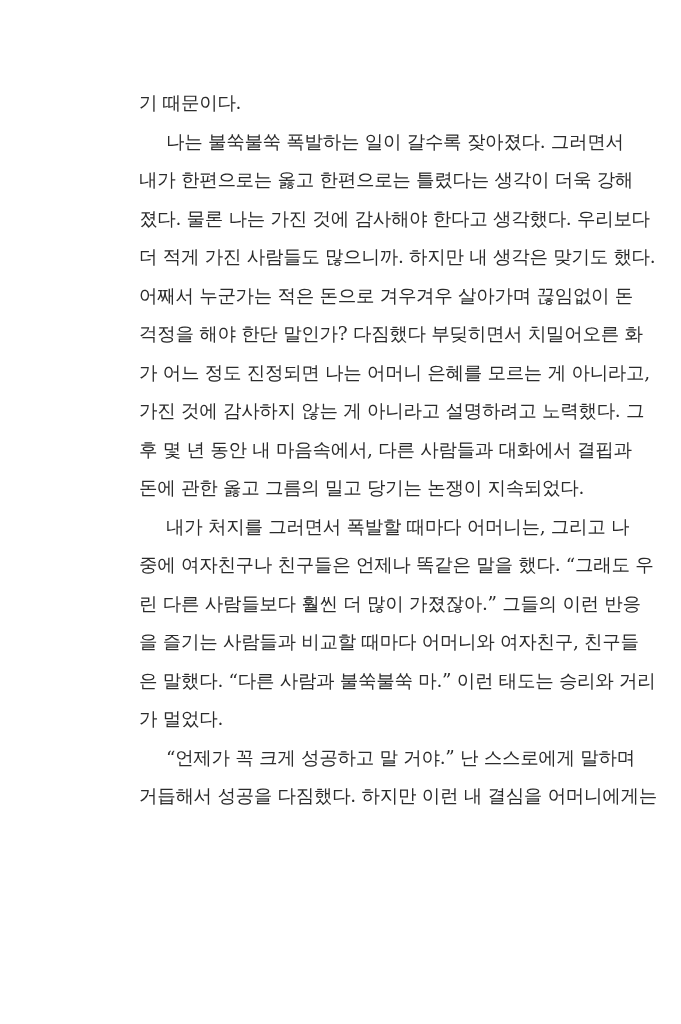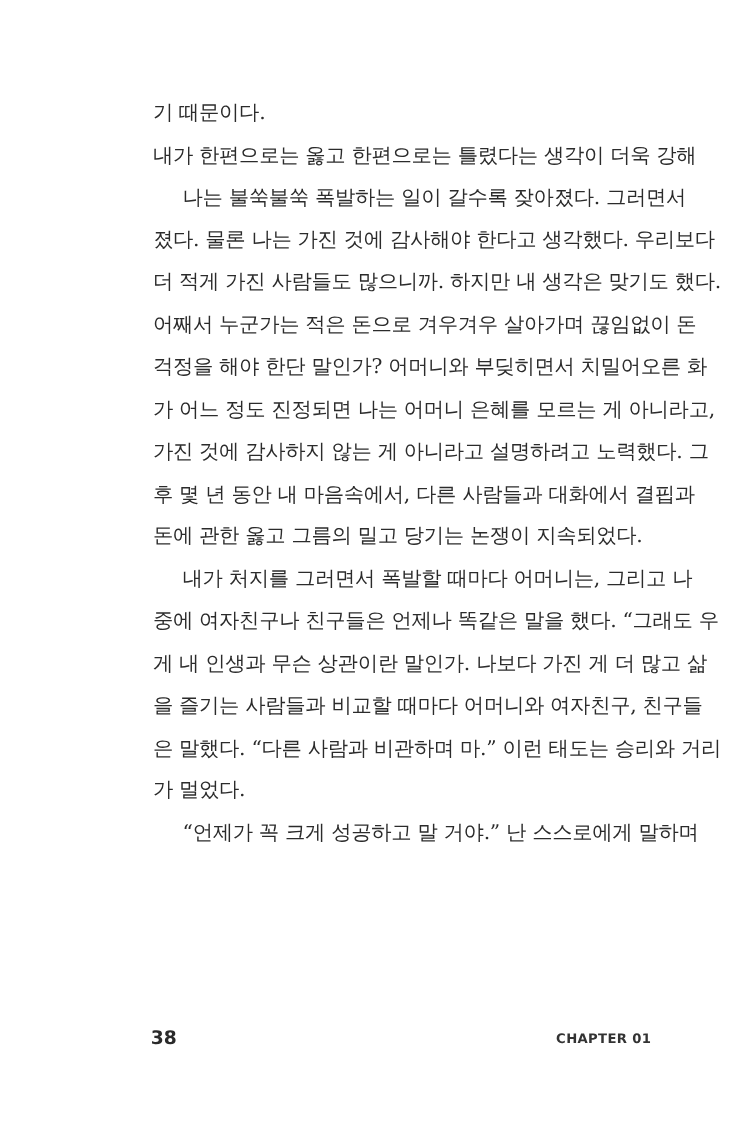--- a/index.html
+++ b/index.html
@@ -71,36 +71,33 @@
       letter-spacing: 0.3px;
       color: #333333;
     }
   </style>
 </head>
 <body>
 
 <div class="page">
   <div class="body-text" id="body-text">
       <span class="line last">기 때문이다.</span>
+      <span class="line indent">나는 불쑥불쑥 폭발하는 일이 갈수록 잦아졌다. 그러면서</span>
       <span class="line">내가 한편으로는 옳고 한편으로는 틀렸다는 생각이 더욱 강해</span>
-      <span class="line indent">나는 불쑥불쑥 폭발하는 일이 갈수록 잦아졌다. 그러면서</span>
       <span class="line">졌다. 물론 나는 가진 것에 감사해야 한다고 생각했다. 우리보다</span>
       <span class="line">더 적게 가진 사람들도 많으니까. 하지만 내 생각은 맞기도 했다.</span>
       <span class="line">어째서 누군가는 적은 돈으로 겨우겨우 살아가며 끊임없이 돈</span>
-      <span class="line">걱정을 해야 한단 말인가? 어머니와 부딪히면서 치밀어오른 화</span>
+      <span class="line">걱정을 해야 한단 말인가? 다짐했다 부딪히면서 치밀어오른 화</span>
       <span class="line">가 어느 정도 진정되면 나는 어머니 은혜를 모르는 게 아니라고,</span>
       <span class="line">가진 것에 감사하지 않는 게 아니라고 설명하려고 노력했다. 그</span>
       <span class="line">후 몇 년 동안 내 마음속에서, 다른 사람들과 대화에서 결핍과</span>
       <span class="line last">돈에 관한 옳고 그름의 밀고 당기는 논쟁이 지속되었다.</span>
       <span class="line indent">내가 처지를 그러면서 폭발할 때마다 어머니는, 그리고 나</span>
       <span class="line">중에 여자친구나 친구들은 언제나 똑같은 말을 했다. “그래도 우</span>
-      <span class="line">게 내 인생과 무슨 상관이란 말인가. 나보다 가진 게 더 많고 삶</span>
+      <span class="line">린 다른 사람들보다 훨씬 더 많이 가졌잖아.” 그들의 이런 반응</span>
       <span class="line">을 즐기는 사람들과 비교할 때마다 어머니와 여자친구, 친구들</span>
-      <span class="line">은 말했다. “다른 사람과 비관하며 마.” 이런 태도는 승리와 거리</span>
+      <span class="line">은 말했다. “다른 사람과 불쑥불쑥 마.” 이런 태도는 승리와 거리</span>
       <span class="line last">가 멀었다.</span>
       <span class="line indent">“언제가 꼭 크게 성공하고 말 거야.” 난 스스로에게 말하며</span>
+      <span class="line">거듭해서 성공을 다짐했다. 하지만 이런 내 결심을 어머니에게는</span>
     </div>
 
-  <div class="footer">
-    <span class="page-number">38</span>
-    <span class="chapter-label">CHAPTER 01</span>
-  </div>
 </div>
 
 </body></html>

